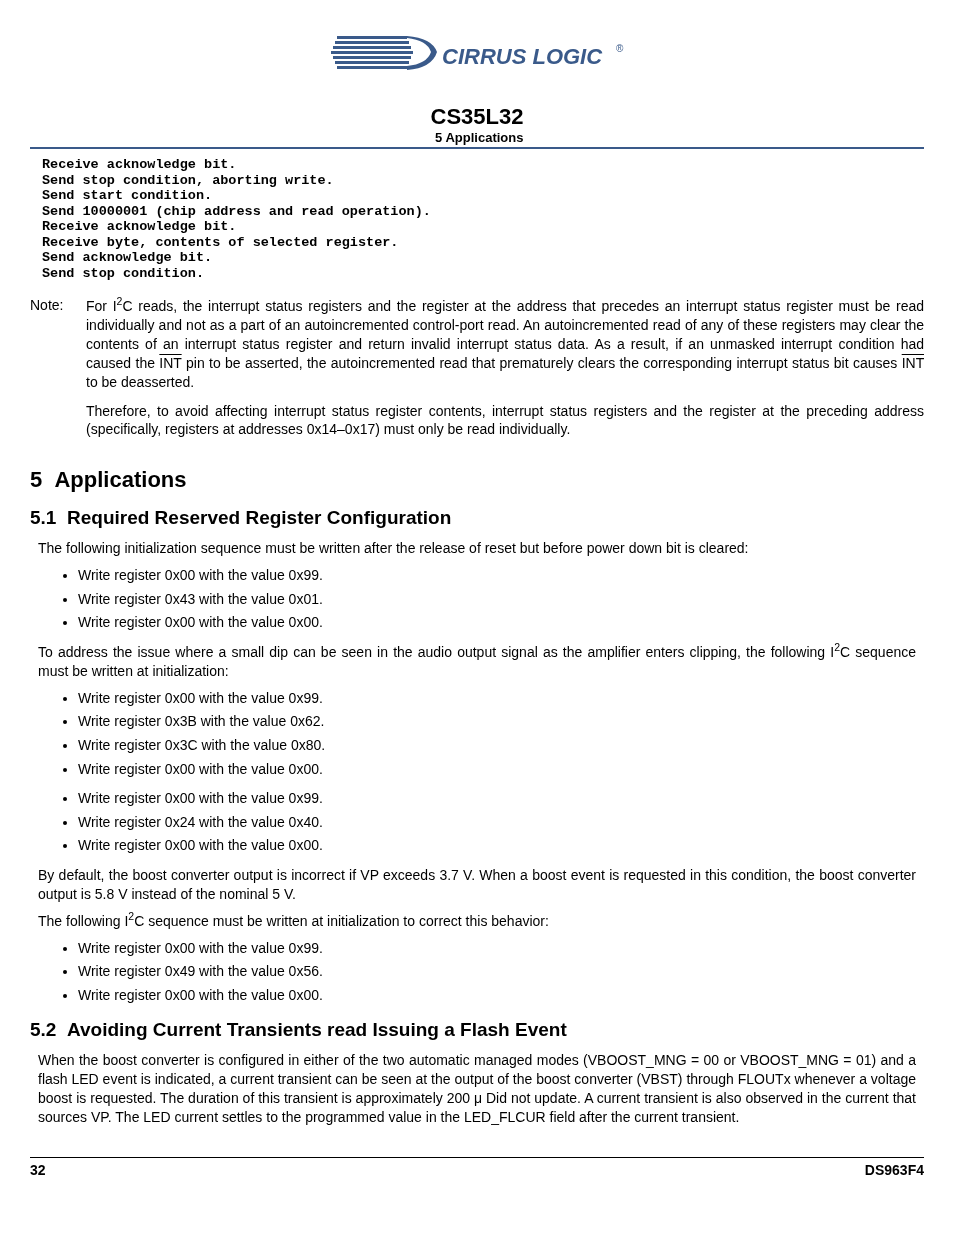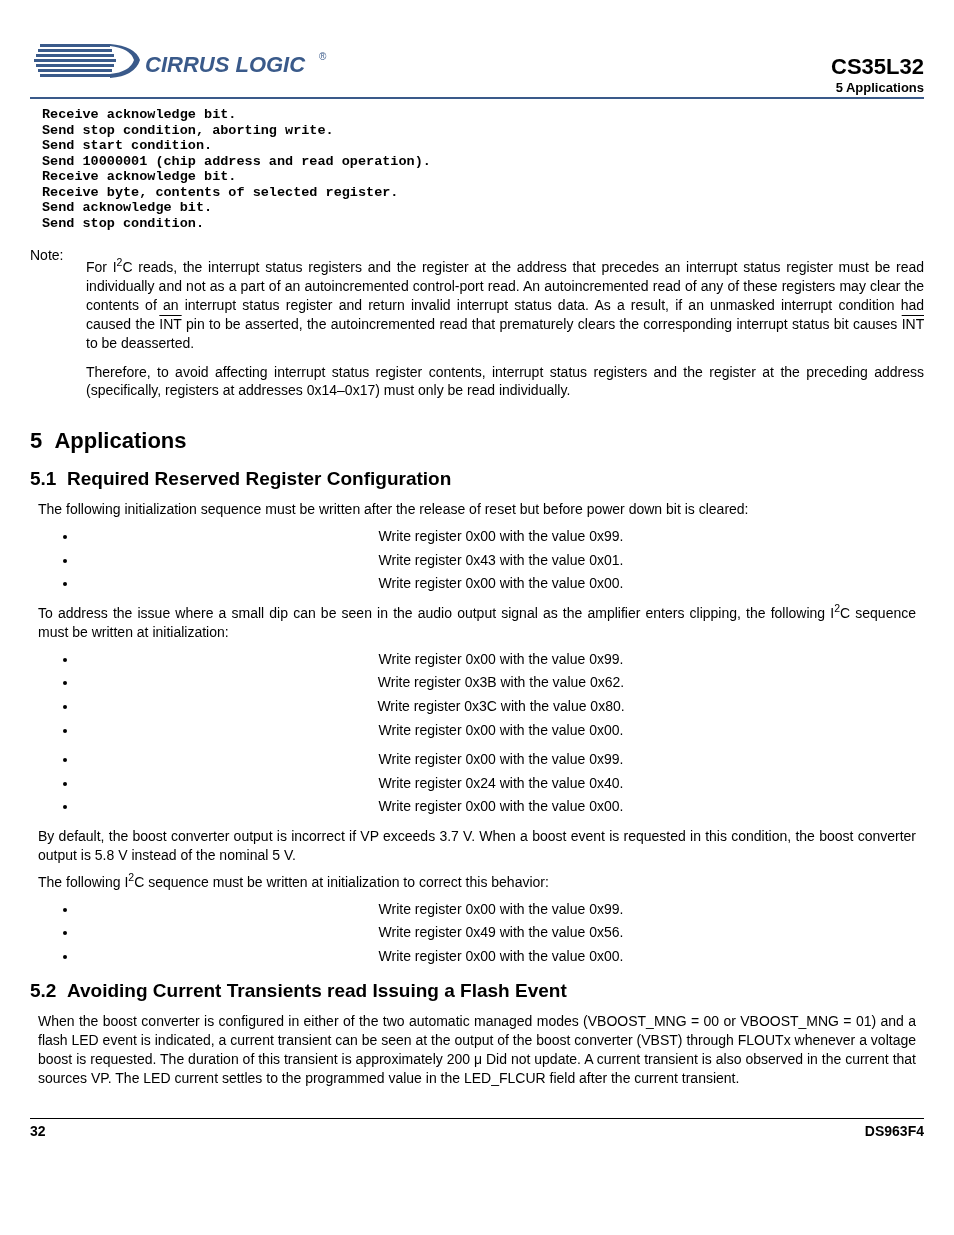--- a/index.html
+++ b/index.html
@@ -14,20 +14,21 @@
   .page {
     padding: 30px 30px 20px 30px;
   }
   .header {
     display: flex;
     justify-content: space-between;
     align-items: center;
     border-bottom: 2px solid #3a5a8a;
     padding-bottom: 2px;
     margin-bottom: 8px;
+    flex-direction: column;
   }
   .logo {
     display: flex;
     align-items: center;
     color: #3a5a8a;
   }
   .logo svg { display:block; }
   .header-right {
     text-align: right;
   }
@@ -51,21 +52,20 @@
   .note-row {
     display: flex;
     margin: 0 0 12px 0;
   }
   .note-label {
     width: 56px;
     flex: 0 0 56px;
   }
   .note-body {
     flex: 1;
-    margin-top: 11px;
   }
   .note-body p {
     margin: 0 0 10px 0;
     line-height: 1.35;
     text-align: justify;
   }
   .overline {
     text-decoration: overline;
   }
   h1.sec {
@@ -79,21 +79,20 @@
     margin: 14px 0 10px 0;
   }
   p.body {
     margin: 8px 8px;
     line-height: 1.35;
     text-align: justify;
   }
   ul.bullets {
     margin: 6px 0 10px 48px;
     padding: 0;
-    text-align: center;
   }
   ul.bullets li {
     margin: 4px 0;
     line-height: 1.4;
   }
   .sup { font-size: 0.75em; vertical-align: super; line-height:0; }
   .footer {
     border-top: 1.5px solid #000;
     margin-top: 30px;
     padding-top: 4px;

